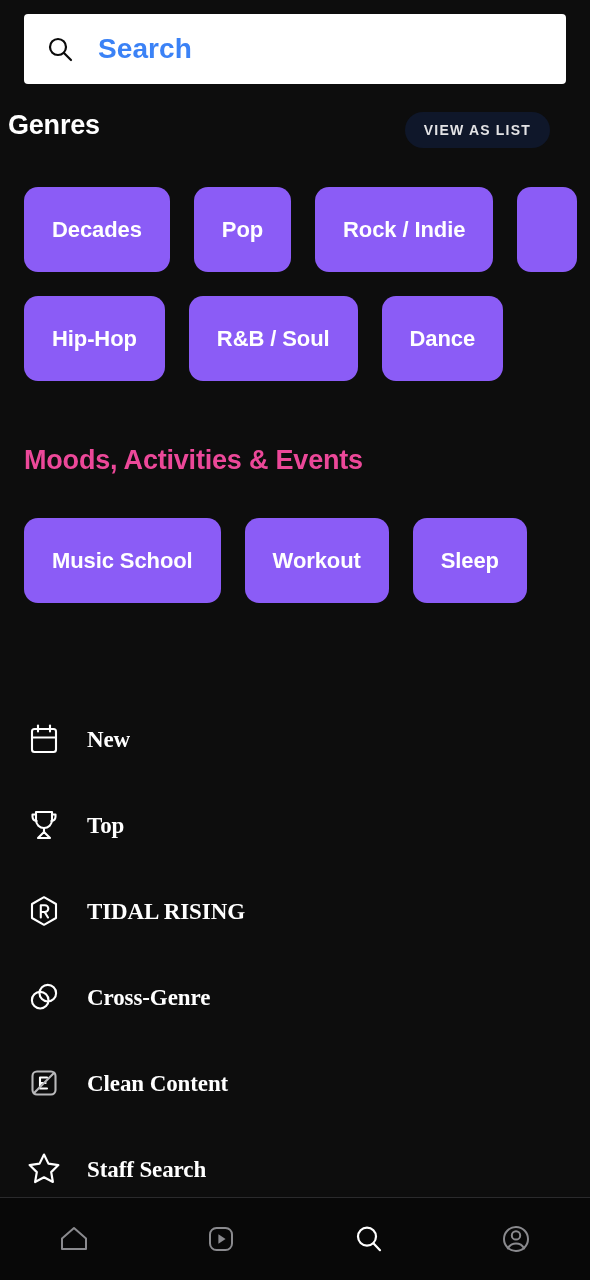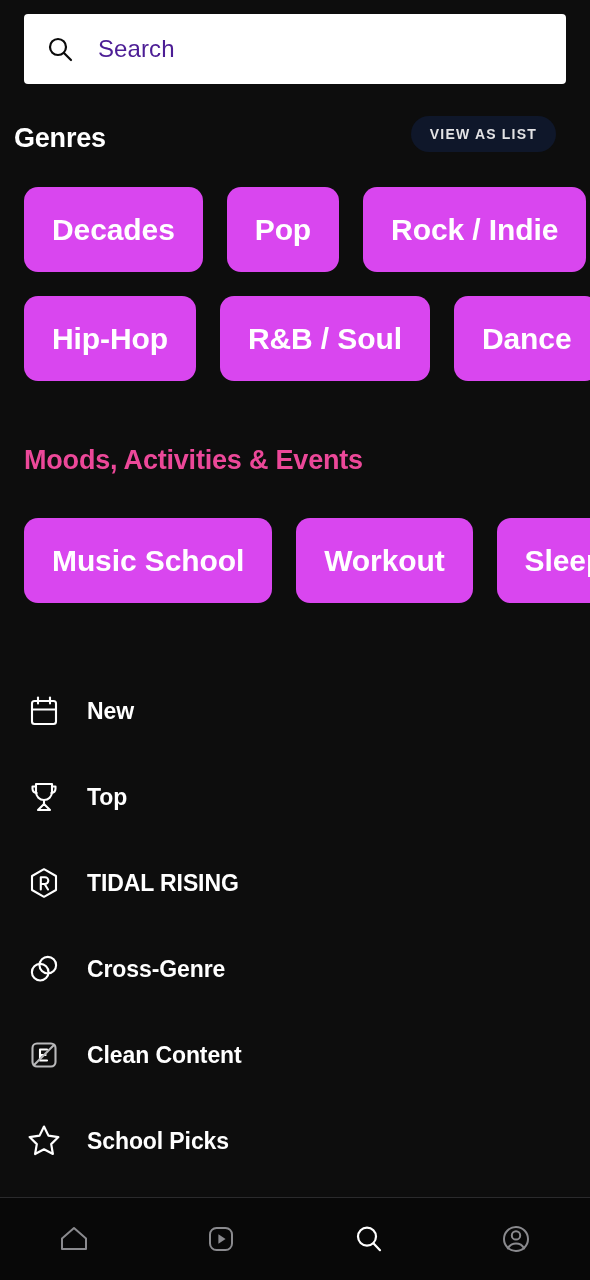--- a/index.html
+++ b/index.html
@@ -28,34 +28,34 @@
     height: 70px;
     background: #ffffff;
     border-radius: 4px;
     display: flex;
     align-items: center;
     padding: 0 22px;
   }
   .search-icon { flex: 0 0 auto; width: 28px; height: 28px; display: block; }
   .search-placeholder {
     margin-left: 24px;
-    color: #4c1d95;
-    font-size: 24px;
-    font-weight: 400;
+    color: #3b82f6;
+    font-size: 28px;
+    font-weight: 700;
     letter-spacing: 0.1px;
     line-height: 1;
   }
 
   
   .section-head {
     position: absolute;
-    left: 14px;
+    left: 8px;
     width: 542px;
     display: flex;
-    align-items: flex-end;
+    align-items: flex-start;
     justify-content: space-between;
     gap: 28px;
   }
   .section-head.genres { top: 112px; height: 40px; }
   .section-title {
     color: #ffffff;
     font-size: 27px;
     font-weight: 700;
     letter-spacing: -0.2px;
     line-height: 1;
@@ -95,44 +95,45 @@
     left: 24px;
     display: flex;
     gap: 24px;
     height: 85px;
     width: 620px;
   }
   .chip-row.g1 { top: 187px; }
   .chip-row.g2 { top: 296px; }
   .chip-row.m1 { top: 518px; }
   .chip {
-    background: #d946ef;
+    background: #8b5cf6;
     border: none;
     border-radius: 14px;
     height: 85px;
     color: #ffffff;
     font-family: "Liberation Sans", sans-serif;
-    font-size: 30px;
+    font-size: 22px;
     font-weight: 700;
     letter-spacing: -0.1px;
     display: flex;
     align-items: center;
     justify-content: center;
     padding: 0 28px;
     white-space: nowrap;
     flex: 0 0 auto;
     cursor: pointer;
   }
 
   
   .browse-list {
     position: absolute;
     left: 0;
-    top: 668px;
+    top: 696px;
     width: 590px;
+    font-family: Liberation Serif, serif;
   }
   .list-item {
     display: flex;
     align-items: center;
     height: 86px;
     padding-left: 24px;
     cursor: pointer;
   }
   .list-icon {
     flex: 0 0 auto;
@@ -273,21 +274,21 @@
       </span>
       <span class="list-label">Clean Content</span>
     </div>
 
     <div class="list-item">
       <span class="list-icon">
         <svg width="36" height="36" viewBox="0 0 36 36" fill="none" stroke="#ffffff" stroke-width="2.2" stroke-linejoin="round">
           <path d="M18 3.6l4.45 9.02 9.95 1.45-7.2 7.02 1.7 9.91L18 26.32l-8.9 4.68 1.7-9.91-7.2-7.02 9.95-1.45z"></path>
         </svg>
       </span>
-      <span class="list-label">School Picks</span>
+      <span class="list-label">Staff Search</span>
     </div>
 
   </div>
 
   <div class="bottom-nav">
 
     <div class="nav-item">
       <span>
         <svg width="36" height="36" viewBox="0 0 36 36" fill="none" stroke="#8a8a8e" stroke-width="2" stroke-linecap="round" stroke-linejoin="round">
           <path d="M6 17.5 18 7l12 10.5V28H6z"></path>

